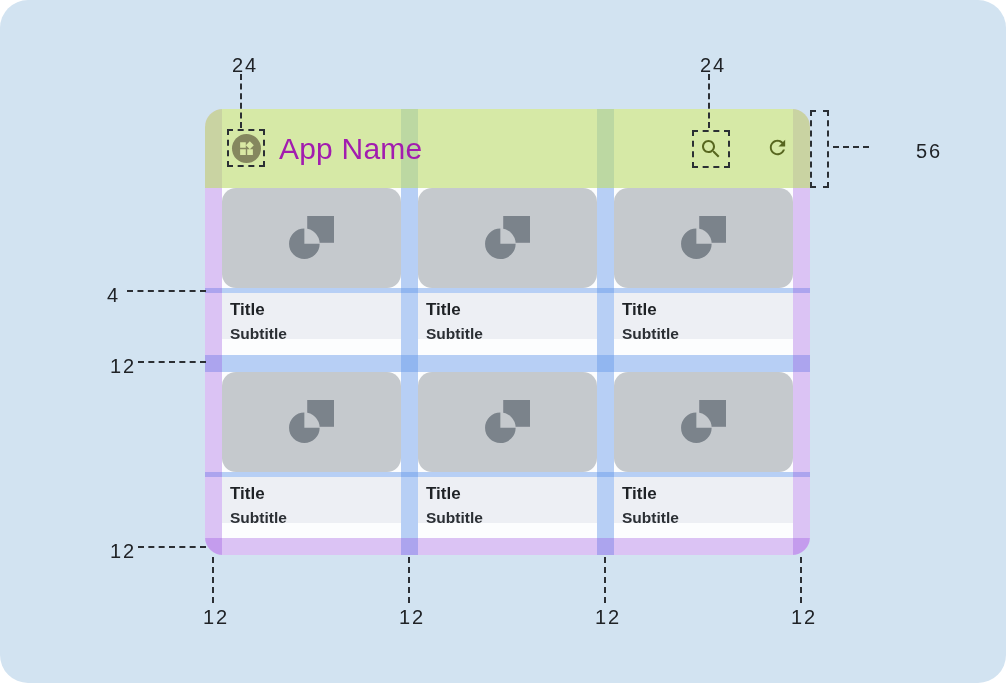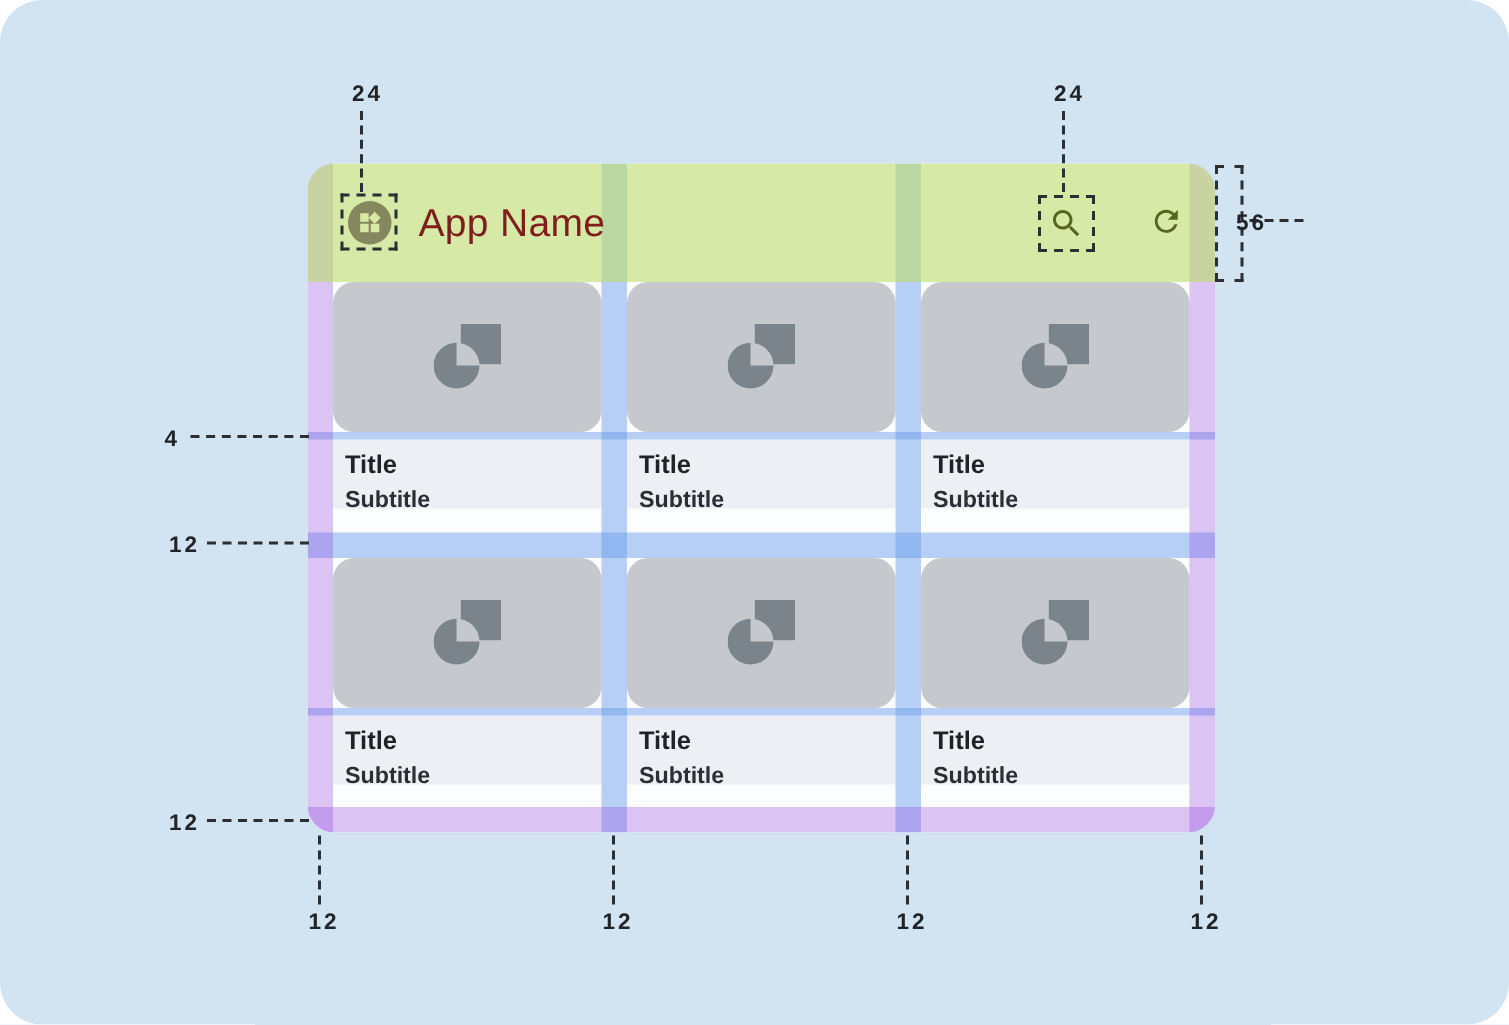--- a/index.html
+++ b/index.html
@@ -23,28 +23,28 @@
   .ov{position:absolute;pointer-events:none;}
   .v-gut{top:0;height:446px;width:17px;background:rgba(100,150,235,0.45);z-index:3;}
   .h-strip{left:0;width:605px;background:rgba(100,150,235,0.45);z-index:3;}
   .marg{background:rgba(150,75,225,0.32);z-index:4;}
   .greenbar{left:0;top:0;width:605px;height:79px;background:rgba(190,221,111,0.62);z-index:5;}
 
   
   .nav-circle{position:absolute;left:27px;top:25px;width:29px;height:29px;border-radius:50%;
               background:#85875f;display:flex;align-items:center;justify-content:center;z-index:6;}
   .appname{position:absolute;left:74px;top:0;height:79px;line-height:79px;
-           font-size:26px;font-weight:500;color:#7f1d1d;z-index:6;letter-spacing:.2px;}
+           font-size:30px;font-weight:500;color:#a21caf;z-index:6;letter-spacing:.2px;}
   .bar-action{position:absolute;z-index:6;width:24px;height:24px;}
 
   
   .dash-box{position:absolute;width:34px;height:34px;border:2px dashed #2b2f34;z-index:7;}
 
   
-  .ann-label{position:absolute;font-size:15px;font-weight:700;letter-spacing:2px;
+  .ann-label{position:absolute;font-size:20px;font-weight:400;letter-spacing:2px;
              color:#202327;white-space:nowrap;z-index:8;}
   .cx{transform:translateX(-50%);}
   .dash-h{position:absolute;height:0;border-top:2px dashed #2b2f34;z-index:8;}
   .dash-v{position:absolute;width:0;border-left:2px dashed #2b2f34;z-index:8;}
   .dash-rect{position:absolute;border:2px dashed #2b2f34;z-index:8;}
 </style>
 </head>
 <body>
 
 <div class="page">
@@ -164,21 +164,21 @@
     <div class="dash-box" style="left:487px;top:21px;"></div>
   </div>
 
   <div class="ann-label cx" style="left:245px;top:54px;">24</div>
   <div class="dash-v" style="left:240px;top:74px;height:54px;"></div>
   <div class="ann-label cx" style="left:713px;top:54px;">24</div>
   <div class="dash-v" style="left:708px;top:74px;height:54px;"></div>
 
   <div class="dash-rect" style="left:810px;top:110px;width:15px;height:74px;"></div>
   <div class="dash-h" style="left:833px;top:146px;width:36px;"></div>
-  <div class="ann-label" style="left:824px;top:140px;">56</div>
+  <div class="ann-label" style="left:916px;top:140px;">56</div>
 
   <div class="ann-label" style="left:94px;top:284px;width:24px;text-align:right;letter-spacing:0;">4</div>
   <div class="dash-h" style="left:127px;top:290px;width:79px;"></div>
   <div class="ann-label cx" style="left:123px;top:355px;">12</div>
   <div class="dash-h" style="left:138px;top:361px;width:68px;"></div>
   <div class="ann-label cx" style="left:123px;top:540px;">12</div>
   <div class="dash-h" style="left:138px;top:546px;width:68px;"></div>
 
   <div class="dash-v" style="left:212px;top:557px;height:46px;"></div>
   <div class="ann-label cx" style="left:216px;top:606px;">12</div>

